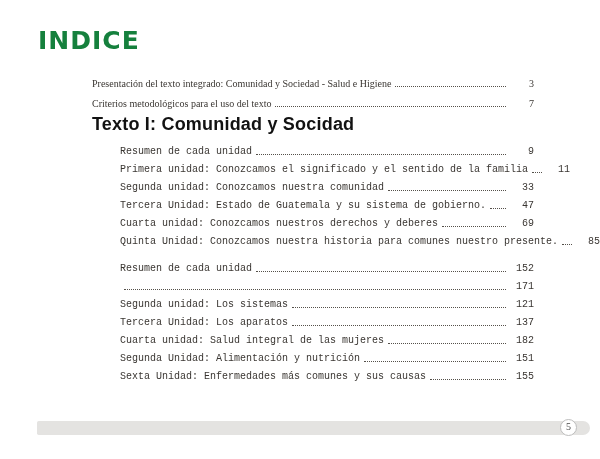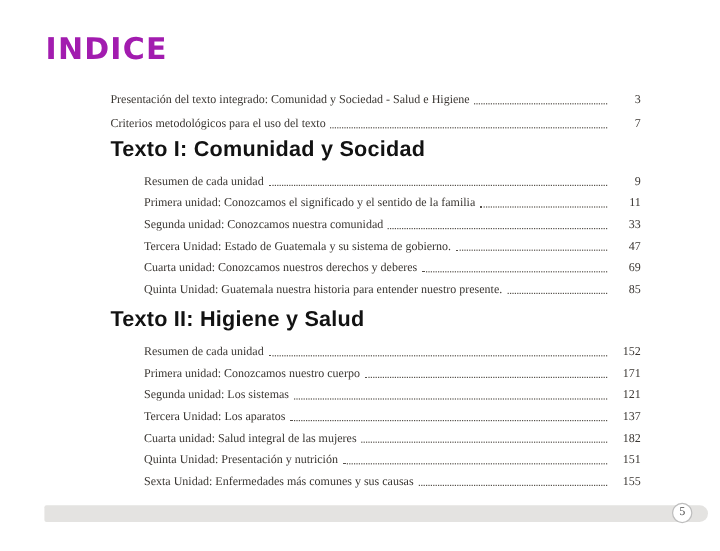--- a/index.html
+++ b/index.html
@@ -14,37 +14,37 @@
     background: #ffffff;
     overflow: hidden;
   }
   .doc-title {
     position: absolute;
     left: 38px; top: 26px;
     font-family: "DejaVu Sans", sans-serif;
     font-weight: 700;
     font-size: 25px;
     letter-spacing: 1px;
-    color: #a21caf;
+    color: #15803d;
   }
   .toc {
     position: absolute;
     left: 92px; top: 69px;
     width: 442px;
   }
   .toc-row {
     display: flex;
     align-items: flex-end;
     height: 18px;
     font-size: 10px;
     color: #3a3632;
     white-space: nowrap;
   }
   .toc-top .toc-row { height: 20px; }
-  .toc-section .toc-row { padding-left: 28px; }
+  .toc-section .toc-row { padding-left: 28px; font-family: Liberation Mono, monospace; }
   .entry-label { flex: 0 0 auto; }
   .leader {
     flex: 1 1 auto;
     margin: 0 4px 2px 4px;
     border-bottom: 1.5px dotted #55504a;
     min-width: 10px;
   }
   .entry-page {
     flex: 0 0 auto;
     width: 24px;
@@ -132,38 +132,36 @@
     <span class="entry-page">47</span>
   </div>
 
   <div class="toc-row">
     <span class="entry-label">Cuarta unidad: Conozcamos nuestros derechos y deberes</span>
     <span class="leader"></span>
     <span class="entry-page">69</span>
   </div>
 
   <div class="toc-row">
-    <span class="entry-label">Quinta Unidad: Guatemala nuestra historia para entender nuestro presente.</span>
+    <span class="entry-label">Quinta Unidad: Conozcamos nuestra historia para comunes nuestro presente.</span>
     <span class="leader"></span>
     <span class="entry-page">85</span>
   </div>
 </div>
   </section>
 
   <section class="toc-section">
-    <h2 class="section-heading">Texto II: Higiene y Salud</h2>
     <div class="section-entries">
   <div class="toc-row">
     <span class="entry-label">Resumen de cada unidad</span>
     <span class="leader"></span>
     <span class="entry-page">152</span>
   </div>
 
   <div class="toc-row">
-    <span class="entry-label">Primera unidad: Conozcamos nuestro cuerpo</span>
     <span class="leader"></span>
     <span class="entry-page">171</span>
   </div>
 
   <div class="toc-row">
     <span class="entry-label">Segunda unidad: Los sistemas</span>
     <span class="leader"></span>
     <span class="entry-page">121</span>
   </div>
 
@@ -173,21 +171,21 @@
     <span class="entry-page">137</span>
   </div>
 
   <div class="toc-row">
     <span class="entry-label">Cuarta unidad: Salud integral de las mujeres</span>
     <span class="leader"></span>
     <span class="entry-page">182</span>
   </div>
 
   <div class="toc-row">
-    <span class="entry-label">Quinta Unidad: Presentación y nutrición</span>
+    <span class="entry-label">Segunda Unidad: Alimentación y nutrición</span>
     <span class="leader"></span>
     <span class="entry-page">151</span>
   </div>
 
   <div class="toc-row">
     <span class="entry-label">Sexta Unidad: Enfermedades más comunes y sus causas</span>
     <span class="leader"></span>
     <span class="entry-page">155</span>
   </div>
 </div>

